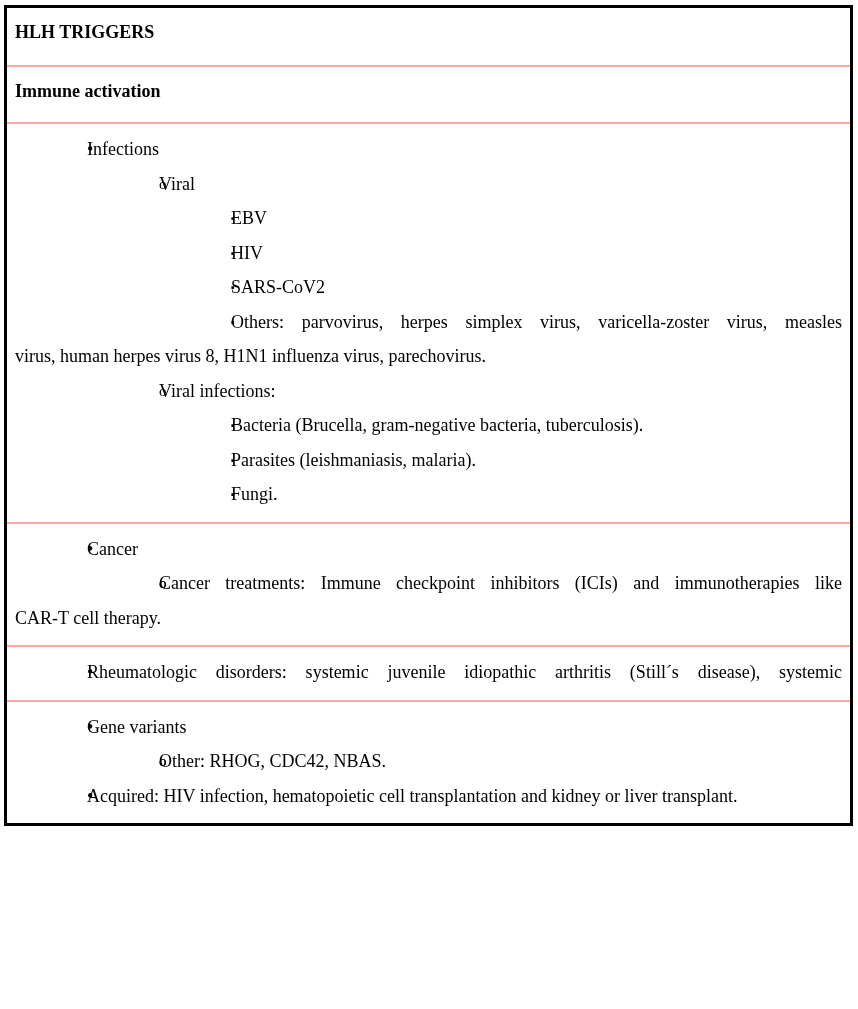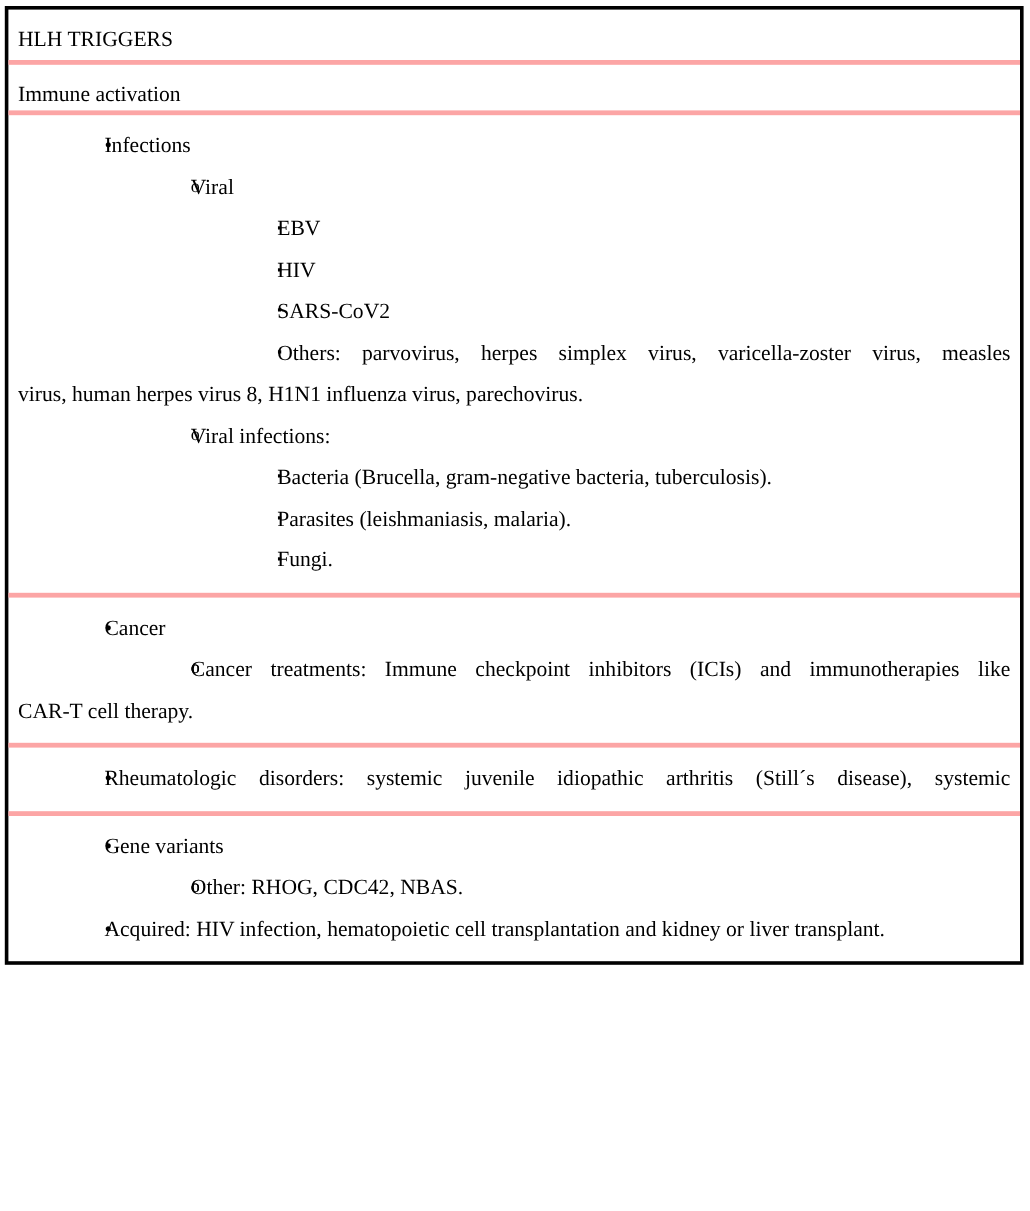--- a/index.html
+++ b/index.html
@@ -1,21 +1,21 @@
 <!DOCTYPE html>
 <html><head>
 <meta charset="utf-8">
 <style>
   html, body { margin:0; padding:0; background:#ffffff; }
   body { width:858px; height:1009px; position:relative; overflow:hidden;
          font-family:"Liberation Serif", "DejaVu Serif", serif; color:#000; }
   .tbl { position:absolute; left:4px; top:5px; width:849px; border:3px solid #000; box-sizing:border-box; }
-  .row { border-top:4px solid #fca5a5; box-sizing:border-box; padding:0 8px; }
+  .row { border-top:2px solid #fca5a5; box-sizing:border-box; padding:0 8px; }
   .row.first { border-top:none; }
-  .hdr { font-weight:normal; font-size:18px; height:42px; line-height:18px; padding-top:15px; box-sizing:border-box; }
+  .hdr { font-weight:bold; font-size:18px; height:57px; line-height:18px; padding-top:15px; box-sizing:border-box; }
   .lines { padding-top:8px; padding-bottom:10px; }
   .line { position:relative; font-size:18px; line-height:34.5px; text-align:justify; }
   .mk { position:absolute; left:0; top:0; width:20px; }
   .l1 { text-indent:72px; }
   .l2 { text-indent:144px; }
   .l3 { text-indent:216px; }
   .b { font-weight:normal; }
   .i { }
   .m-disc { font-size:18px; }
   .m-circ { font-size:15px; }

